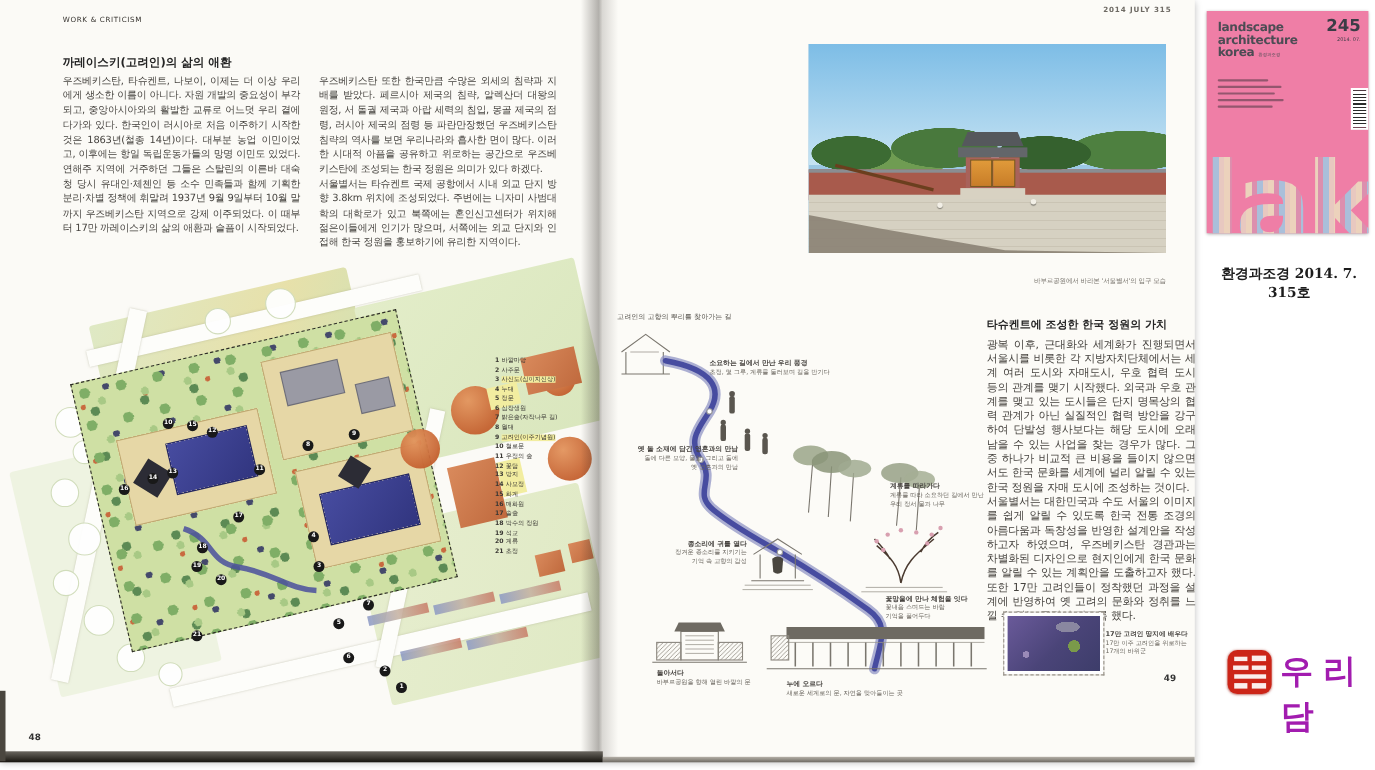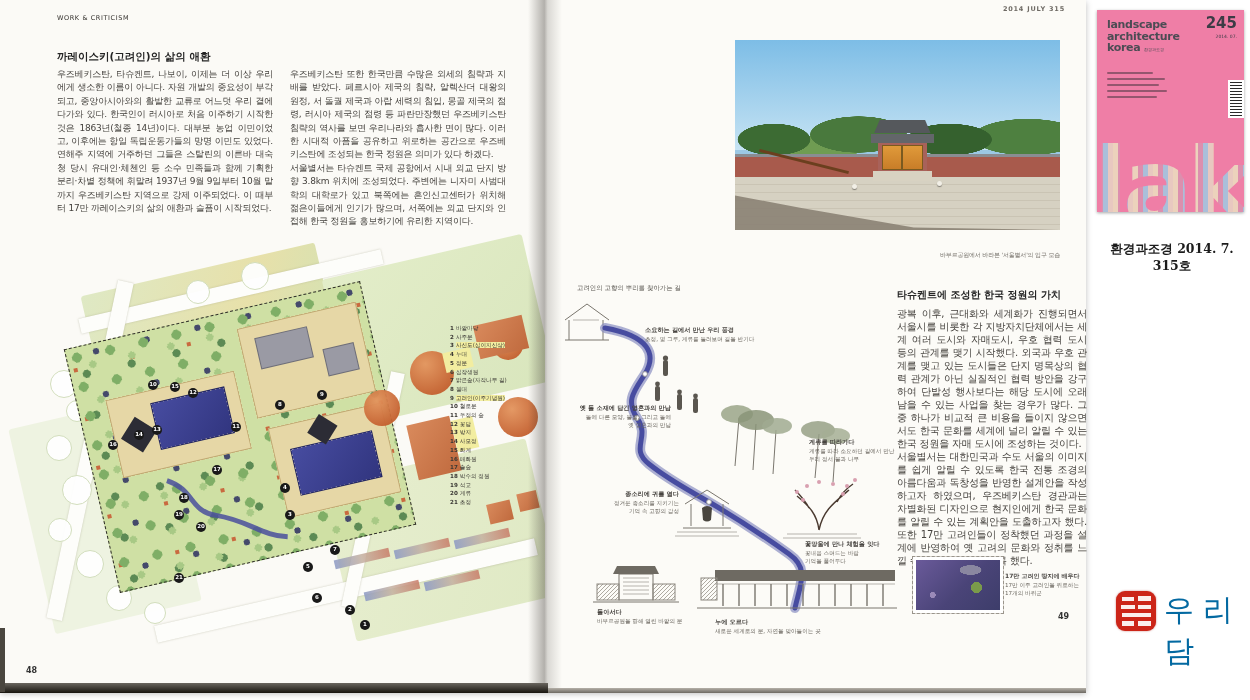--- a/index.html
+++ b/index.html
@@ -114,21 +114,21 @@
       background:repeating-linear-gradient(90deg,#ecd2bc 0 5px,#dc8fae 5px 10px,#aabfda 10px 15px,#e8c8c0 15px 20px);
       -webkit-background-clip:text;background-clip:text;color:transparent;}
   #cover-cap{position:absolute;left:1096px;top:204px;width:152px;text-align:center;
       font-family:"DejaVu Serif","Liberation Serif",serif;font-weight:bold;font-size:12.5px;color:#1c1c1c;margin-top:37px;}
   
   #seal-group{position:absolute;left:1108px;top:588px;width:140px;height:48px;}
   #seal{position:absolute;left:8px;top:3px;width:40px;height:40px;background:#cc2518;border-radius:9px;
         box-shadow:0 0 2px rgba(160,30,20,.6);overflow:hidden;}
   #seal .sg{position:absolute;background:#fff;opacity:.92;}
   #calligraphy{position:absolute;left:56px;top:2px;font-family:"DejaVu Serif","Liberation Serif",serif;
-        font-weight:normal;font-size:30px;color:#0369a1;letter-spacing:9px;transform:rotate(-.5deg);}
+        font-weight:bold;font-size:30px;color:#a21caf;letter-spacing:9px;transform:rotate(-.5deg);}
   
   svg .ink{stroke:#7a766e;fill:none;stroke-width:1;}
   svg .ink2{stroke:#9a958c;fill:none;stroke-width:.7;}
 </style>
 </head>
 <body>
 
 <div id="stage">
   <div id="spread">
 
@@ -266,21 +266,21 @@
           </div>
           <div class="gate-base"></div>
         </div>
         <div class="ph-pole"></div>
         <div class="ph-boll" style="left:36%;top:76%;"></div>
         <div class="ph-boll" style="left:62%;top:74%;"></div>
       </div>
       <div class="abs photo-cap" style="left:275px;top:251px;width:240px;">바부르공원에서 바라본 '서울별서'의 입구 모습</div>
 
       <div id="diagram">
-        <div class="abs diag-title" style="left:20px;top:6px;">고려인의 고향의 뿌리를 찾아가는 길</div>
+        <div class="abs diag-title" style="left:4px;top:6px;">고려인의 고향의 뿌리를 찾아가는 길</div>
         <svg width="346" height="368" style="position:absolute;left:0;top:0;">
 
           <path class="ink" d="M8,42 L30,26 L52,42 M12,42 L12,62 M46,42 L46,62 M8,62 L52,62"></path>
           <path class="ink2" d="M16,42 L42,42"></path>
 
           <path d="M48,50 C92,58 100,76 88,96 C78,112 68,122 80,140 C94,160 72,170 92,186 C112,202 128,210 152,224 C186,244 204,256 232,276 C252,290 244,304 238,330" stroke="#8a8fc2" stroke-width="10" fill="none" stroke-linecap="round" opacity=".7"></path>
           <path d="M48,50 C92,58 100,76 88,96 C78,112 68,122 80,140 C94,160 72,170 92,186 C112,202 128,210 152,224 C186,244 204,256 232,276 C252,290 244,304 238,330" stroke="#474ca0" stroke-width="5" fill="none" stroke-linecap="round"></path>
 
           <circle cx="88" cy="96" r="2.4" fill="#fff" stroke="#999"></circle>
           <circle cx="80" cy="140" r="2.4" fill="#fff" stroke="#999"></circle>

